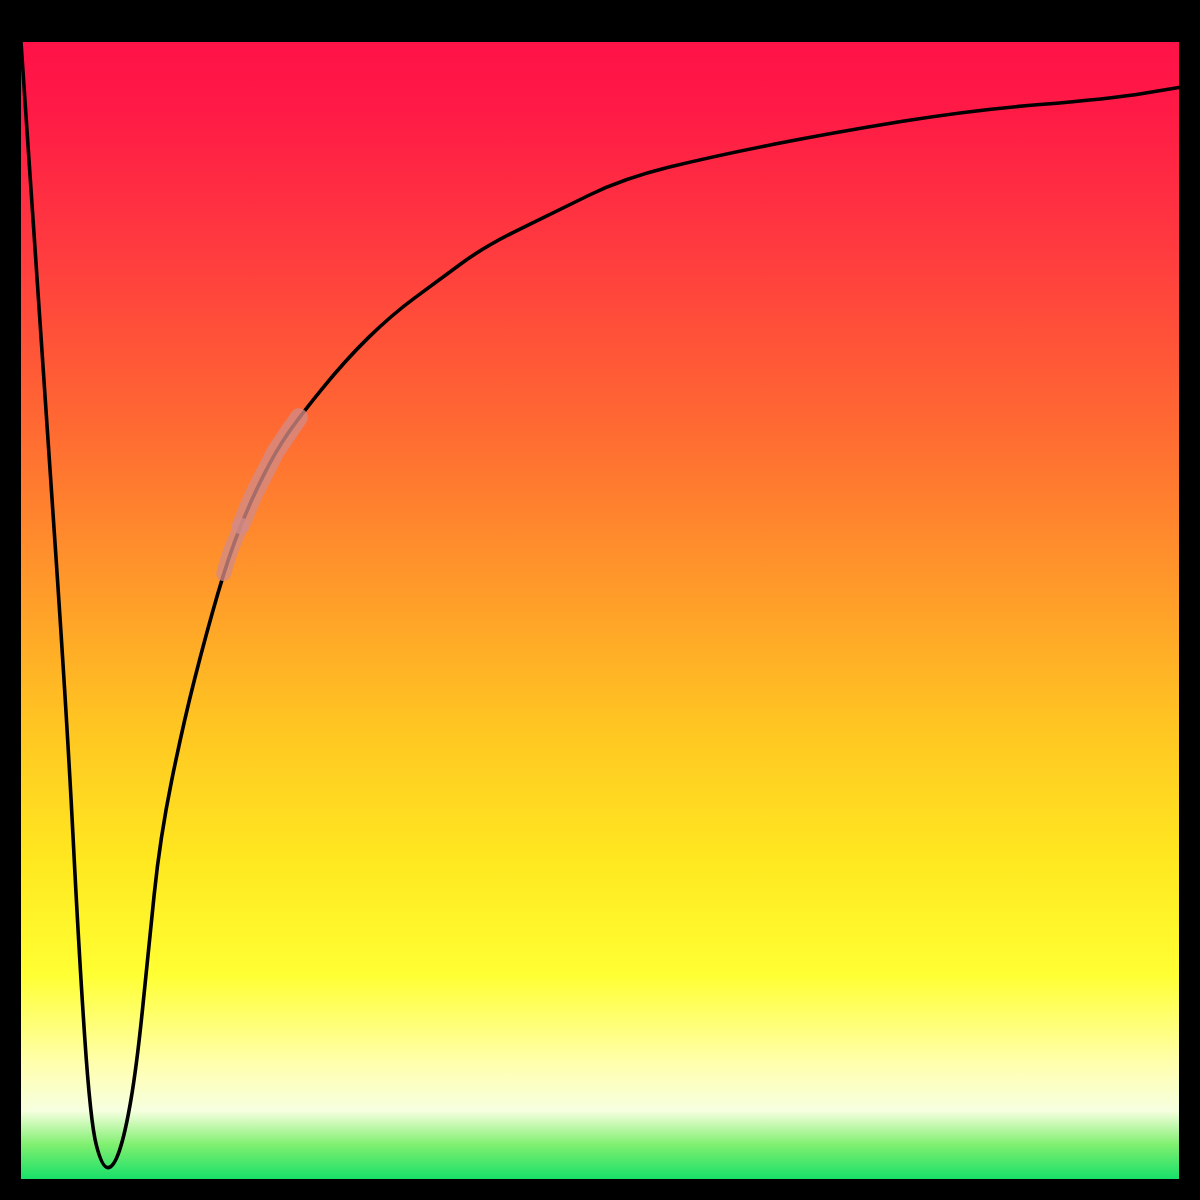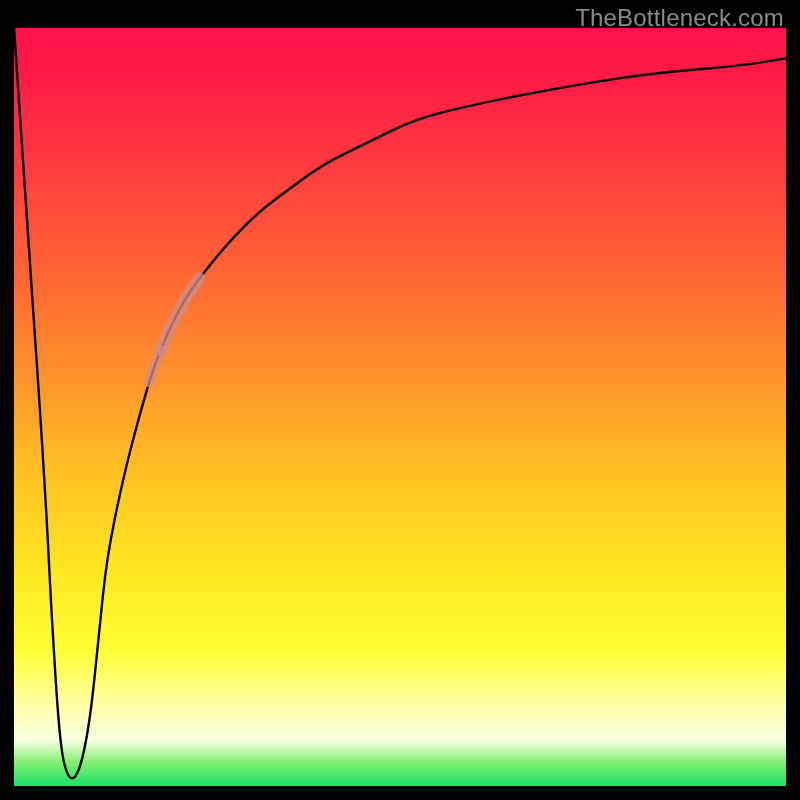--- a/index.html
+++ b/index.html
@@ -89,21 +89,20 @@
   }
   .highlight.small {
     stroke-width: 10;
   }
 </style>
 </head>
 <body>
 
 <div class="stage">
 
-  <div class="attribution">TheBottleneck.com</div>
 
   <div class="plot-outer">
     <div class="plot-inner">
 
       <div class="gradient"></div>
 
       <svg class="curve" viewBox="0 0 772 758" preserveAspectRatio="none">
 
         <path id="main-curve" class="main-path" d="M 0 0 Q 0 0 7.72 113.69999999999999 Q 15.44 227.39999999999998 23.16 341.1 Q 30.88 454.8 34.74 530.6 Q 38.6 606.4 42.46 663.25 Q 46.32 720.1 50.18000000000001 735.26 Q 54.040000000000006 750.42 57.900000000000006 750.42 Q 61.76 750.42 65.62 739.05 Q 69.48 727.68 73.34 704.94 Q 77.2 682.2 81.06 644.3 Q 84.92 606.4 88.78 568.5 Q 92.64 530.6 100.36000000000001 492.70000000000005 Q 108.08000000000001 454.8 115.80000000000001 424.48 Q 123.52 394.16 131.24 367.63 Q 138.96 341.09999999999997 146.68 322.15 Q 154.4 303.2 162.12 288.03999999999996 Q 169.84 272.88 177.56 261.51 Q 185.28 250.14 200.72000000000003 231.19 Q 216.16000000000003 212.24 231.60000000000002 197.07999999999998 Q 247.04 181.91999999999996 262.48 170.54999999999995 Q 277.92 159.17999999999995 293.36 147.81 Q 308.8 136.44000000000005 331.96000000000004 125.07000000000005 Q 355.12 113.70000000000005 378.28 102.33000000000004 Q 401.44 90.96000000000004 432.32 83.38 Q 463.2 75.79999999999995 501.79999999999995 68.21999999999997 Q 540.4 60.639999999999986 586.72 53.06 Q 633.04 45.48000000000002 679.3599999999999 41.69 Q 725.68 37.89999999999998 748.8399999999999 34.110000000000014 L 772 30.32000000000005"></path>
 

